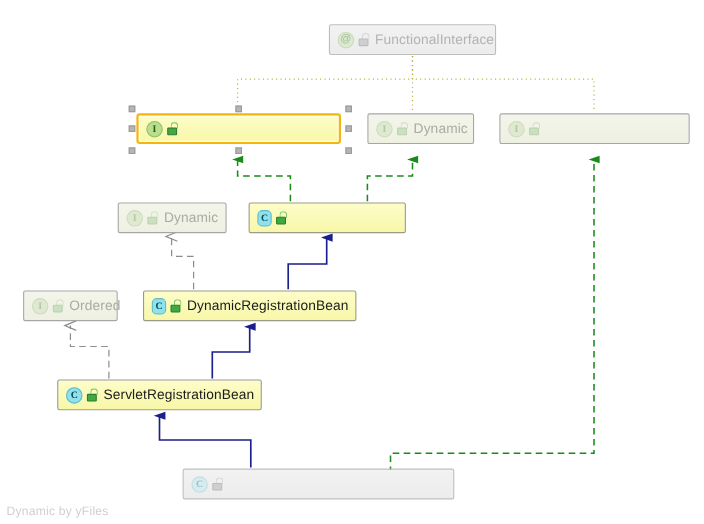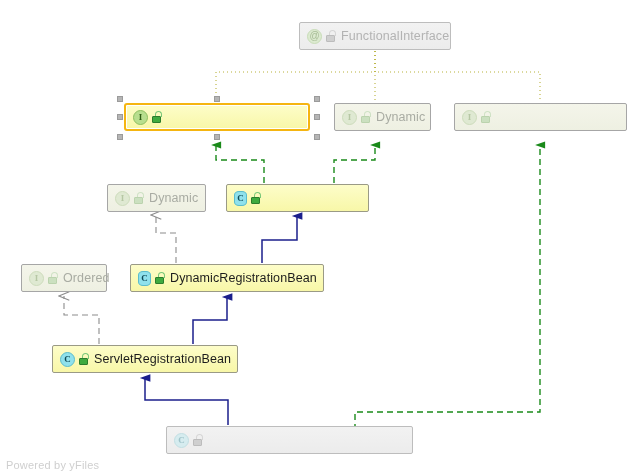--- a/index.html
+++ b/index.html
@@ -286,15 +286,15 @@
   </div>
 
   <div class="node faded" style="left:166px; top:426px; width:247px;">
     <span class="tic cls-round dim">C</span>
     <span class="lock gray">
       <span class="shackle"></span>
         <span class="body"></span>
     </span>
   </div>
 
-  <div id="watermark">Powered by yFiles</div>
+  <div id="watermark">Dynamic by yFiles</div>
 
 </div>
 
 </body></html>

